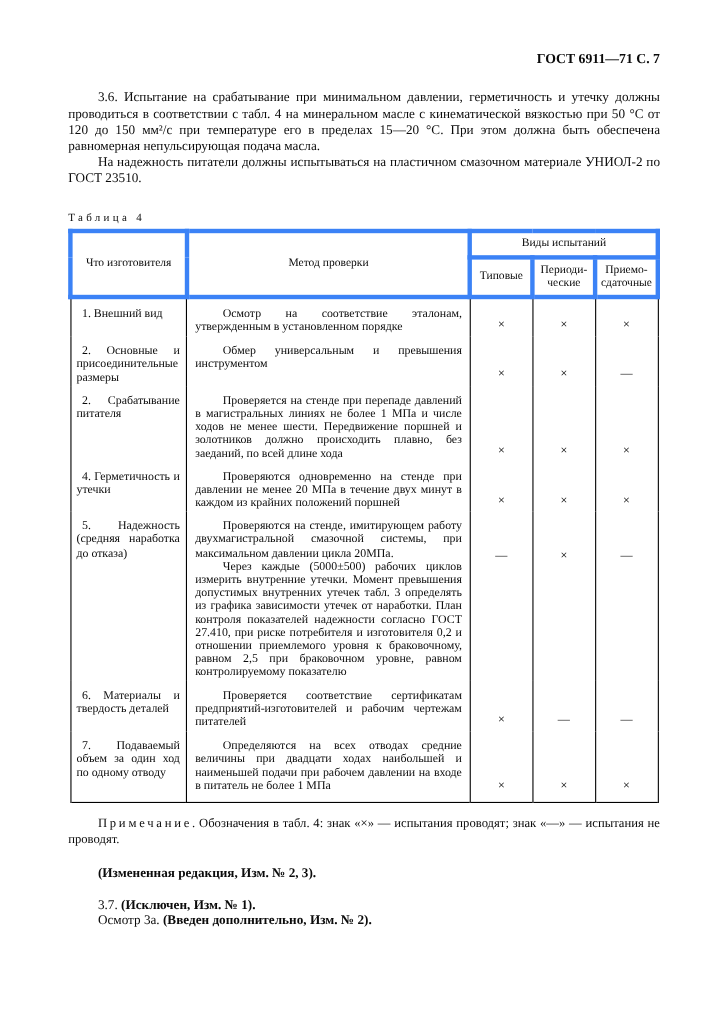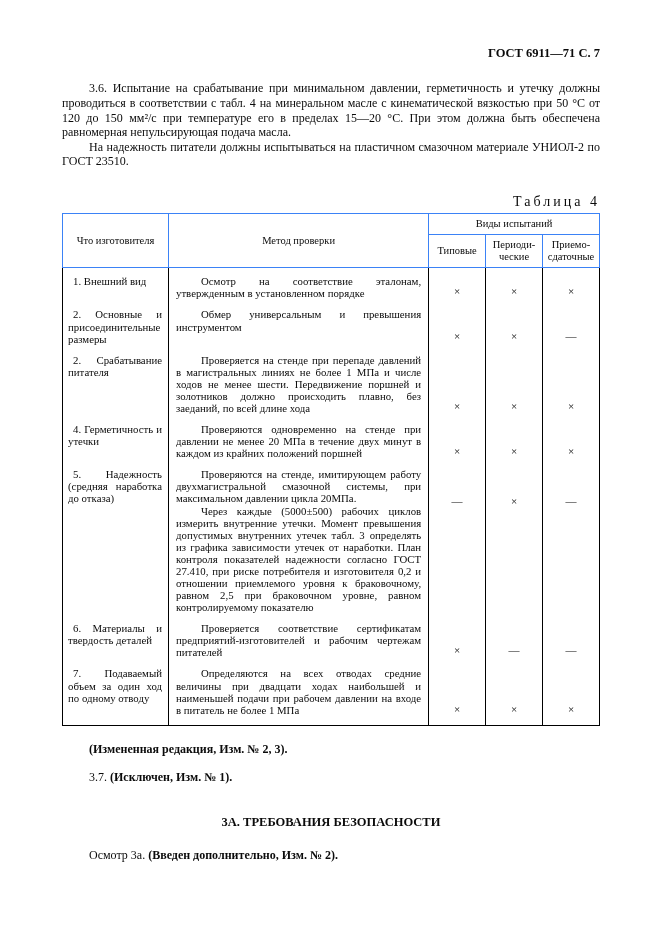--- a/index.html
+++ b/index.html
@@ -20,35 +20,35 @@
   .page-header {
     text-align: right;
     font-weight: 700;
     font-size: 12.5px;
     margin: 0 0 20px 0;
     white-space: pre;
   }
   .para { margin: 0; text-align: justify; }
   .indent { text-indent: 27px; }
   .table-caption {
-    text-align: right;
-    font-size: 14px;
+    text-align: left;
+    font-size: 10px;
     letter-spacing: 3px;
     margin: 24px 0 3px 0;
     white-space: pre;
   }
   table.gost {
     width: 100%;
     border-collapse: collapse;
     border: 1px solid #000;
     font-size: 10.8px;
     line-height: 1.12;
   }
   table.gost th {
-    border: 1px solid #3b82f6;
+    border: 4px solid #3b82f6;
     font-weight: 400;
     font-size: 10.5px;
     text-align: center;
     vertical-align: middle;
     padding: 4px 2px;
     line-height: 1.15;
   }
   th.col-what   { width: 106px; }
   th.col-method { width: 261px; }
   th.subcol     { width: 57px; }
@@ -184,23 +184,23 @@
           <p>Определяются на всех отводах средние величины при двадцати ходах наибольшей и наименьшей подачи при рабочем давлении на входе в питатель не более 1 МПа</p>
         </td>
         <td class="cell-mark">×</td>
         <td class="cell-mark">×</td>
         <td class="cell-mark">×</td>
       </tr>
 
     </tbody>
   </table>
 
+  <p class="para indent note"><span class="spaced">Примечание</span><span>. Обозначения в табл. 4: знак «×» — испытания проводят; знак «—» — испытания не проводят.</span></p>
 
   <p class="para indent amendment">(Измененная редакция, Изм. № 2, 3).</p>
 
   <p class="para indent p37"><span>3.7. </span><span class="bold">(Исключен, Изм. № 1).</span></p>
 
-  <h2 class="section-heading">3А. ТРЕБОВАНИЯ БЕЗОПАСНОСТИ</h2>
 
 
   <p class="para indent"><span>Осмотр 3а. </span><span class="bold">(Введен дополнительно, Изм. № 2).</span></p>
 
 </div>
 
 </body></html>

